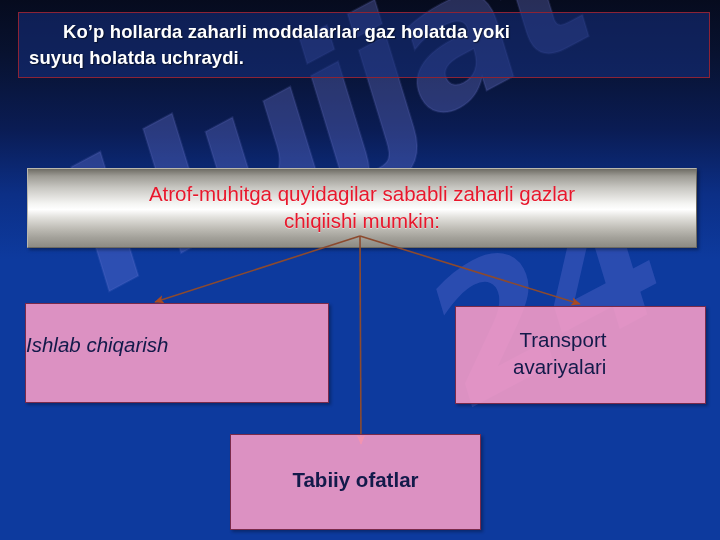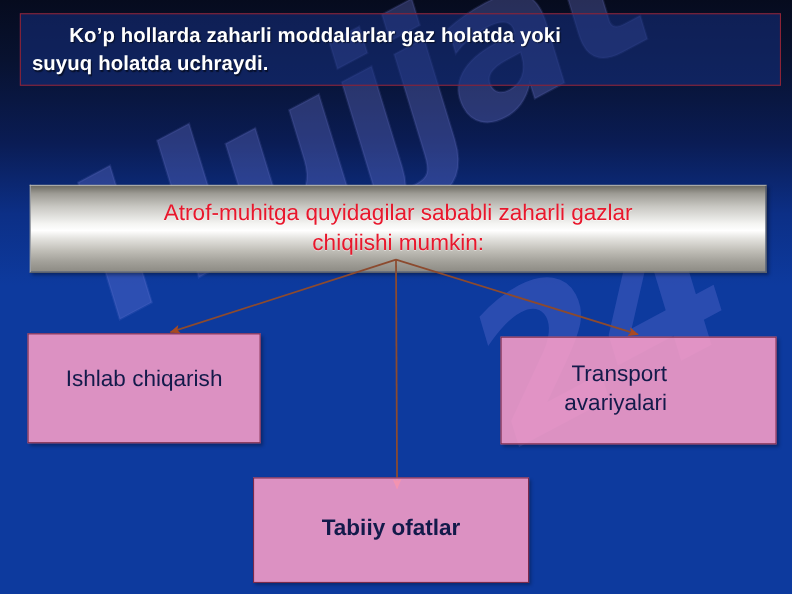--- a/index.html
+++ b/index.html
@@ -141,23 +141,23 @@
     color: #131a4a;
     font-size: 20.5px;
     line-height: 1.32;
     box-shadow: 2px 2px 3px rgba(0,0,0,0.30);
     display: flex;
     align-items: center;
   }
   #box-ishlab {
     left: 25px;
     top: 303px;
-    width: 212px;
+    width: 304px;
     height: 100px;
-    justify-content: center;
+    font-style: italic;
   }
   #box-ishlab .pb-label { padding-bottom: 16px; }
 
   #box-transport {
     left: 455px;
     top: 306px;
     width: 251px;
     height: 98px;
     justify-content: flex-start;
     text-align: right;

